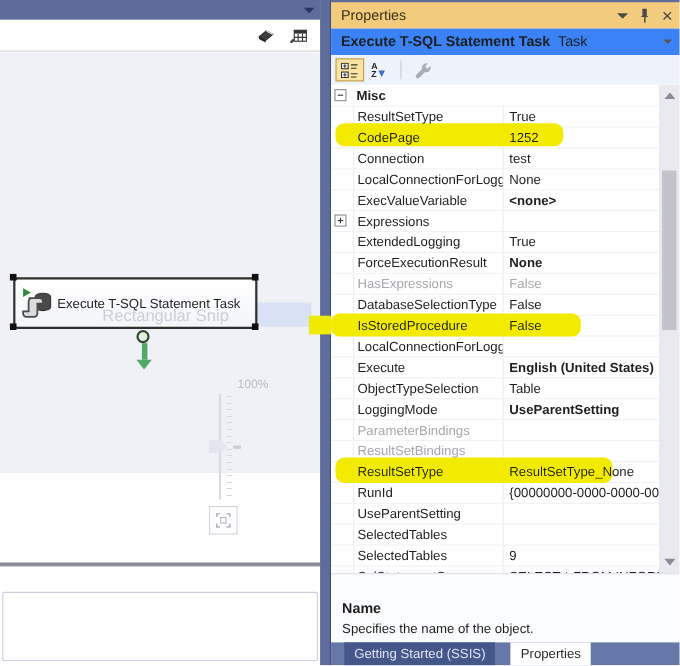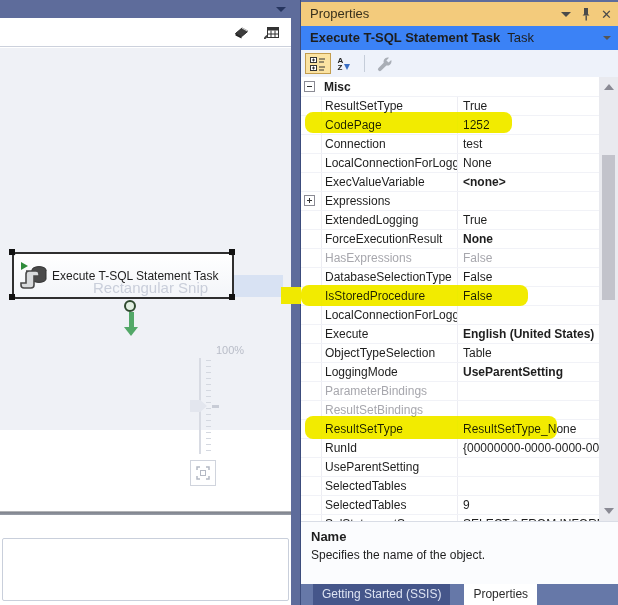--- a/index.html
+++ b/index.html
@@ -81,21 +81,21 @@
       background:#fff;box-sizing:border-box;}
   .expbox:before{content:"";position:absolute;left:2px;top:4px;width:5px;height:1px;background:#333;}
   .expbox.plus:after{content:"";position:absolute;left:4px;top:2px;width:1px;height:5px;background:#333;}
   
   .gsb{position:absolute;right:0;top:0;width:19px;height:444px;background:#E9EAEF;}
   .gsb .up,.gsb .dn{position:absolute;left:5px;width:0;height:0;border-left:5px solid transparent;border-right:5px solid transparent;}
   .gsb .up{top:7px;border-bottom:6px solid #8A8A94;}
   .gsb .dn{bottom:7px;border-top:6px solid #8A8A94;}
   .gsb .thumb{position:absolute;left:3px;top:78px;width:13px;height:145px;background:#C2C3CB;}
   
-  .pp-desc{height:63px;background:#FBFCFE;border-top:1px solid #D9DDE6;box-sizing:border-box;padding:7px 10px;}
+  .pp-desc{height:63px;background:#FBFCFE;border-top:1px solid #D9DDE6;box-sizing:border-box;padding:23px 10px;}
   .pp-desc .dt{font-weight:bold;font-size:13px;margin-bottom:4px;}
   .pp-tabs{height:21px;background:#6678A8;display:flex;align-items:stretch;}
   .ptab{padding:0 9px;line-height:20px;font-size:12px;white-space:nowrap;margin-left:12px;}
   .ptab.dark{background:#45568A;color:#DDE3F2;margin-right:2px;}
   .ptab.lite{background:#fff;color:#2b2b2b;}
   
   .hl-band{position:absolute;background:#F2EB00;mix-blend-mode:darken;border-radius:8px;z-index:40;pointer-events:none;}
   .hl-patch{position:absolute;background:#F0E900;z-index:41;pointer-events:none;}
 </style>
 </head>

